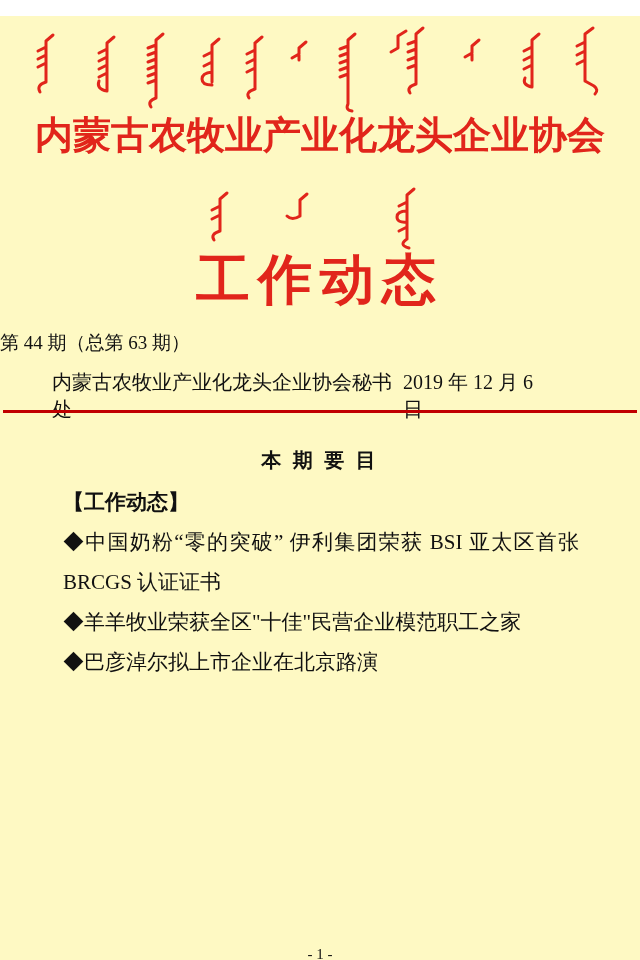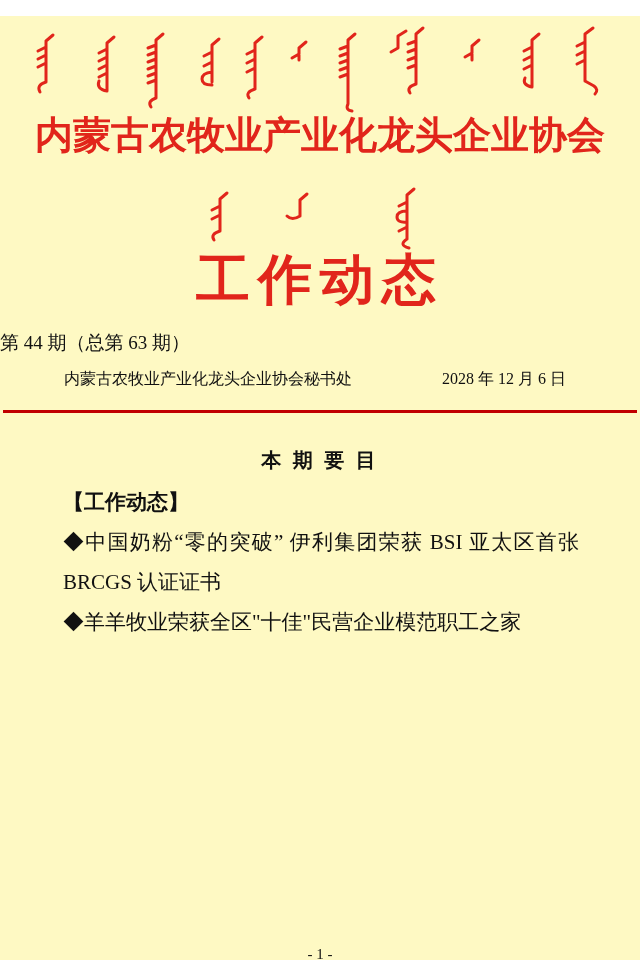--- a/index.html
+++ b/index.html
@@ -27,23 +27,23 @@
     text-align: center; font-size: 54px; font-weight: bold;
     color: #e1251b; letter-spacing: 8px;
     font-family: "Liberation Serif", serif;
   }
   .issue-line {
     position: absolute; top: 314px; left: 0; width: 640px;
     text-align: left; font-size: 19px; color: #111;
     font-family: "Liberation Serif", serif;
   }
   .pub-row {
-    position: absolute; top: 353px; left: 64px; width: 502px;
+    position: absolute; top: 353px; left: 52px; width: 502px;
     display: flex; justify-content: space-between;
-    font-size: 16px; color: #111;
+    font-size: 20px; color: #111;
     font-family: "Liberation Serif", serif;
   }
   .red-rule {
     position: absolute; top: 394px; left: 3px; right: 3px; height: 3px;
     background: #c00000;
   }
   .toc-heading {
     position: absolute; top: 431px; left: 0; width: 640px;
     text-align: center; font-size: 20px; font-weight: bold;
     letter-spacing: 3px; color: #111;
@@ -93,28 +93,29 @@
     <path class="mg-glyph" d="M300 14 l7 -6 M300 14 v16 M300 30 q-8 5 -13 0"></path>
     <path class="mg-glyph" d="M407 9 l7 -6 M407 9 v44 M407 16 l-8 4 M407 25 q-10 0 -10 6 q0 6 10 5 M407 41 l-8 4 M407 53 q-9 6 2 9"></path>
   </svg>
 
   <div class="main-title">工作动态</div>
 
   <div class="issue-line">第 44 期（总第 63 期）</div>
 
   <div class="pub-row">
     <span>内蒙古农牧业产业化龙头企业协会秘书处</span>
-    <span>2028 年 12 月 6 日</span>
+    <span>2019 年 12 月 6 日</span>
   </div>
 
   <div class="red-rule"></div>
 
   <div class="toc-heading">本 期 要 目</div>
 
   <div class="toc">
     <div class="sec-label">【工作动态】</div>
     <div class="toc-item">◆中国奶粉“零的突破” 伊利集团荣获 BSI 亚太区首张 BRCGS 认证证书</div>
     <div class="toc-item">◆羊羊牧业荣获全区"十佳"民营企业模范职工之家</div>
+    <div class="toc-item">◆巴彦淖尔拟上市企业在北京路演</div>
   </div>
 
   <div class="page-no">- 1 -</div>
 
 </div>
 
 </body></html>

